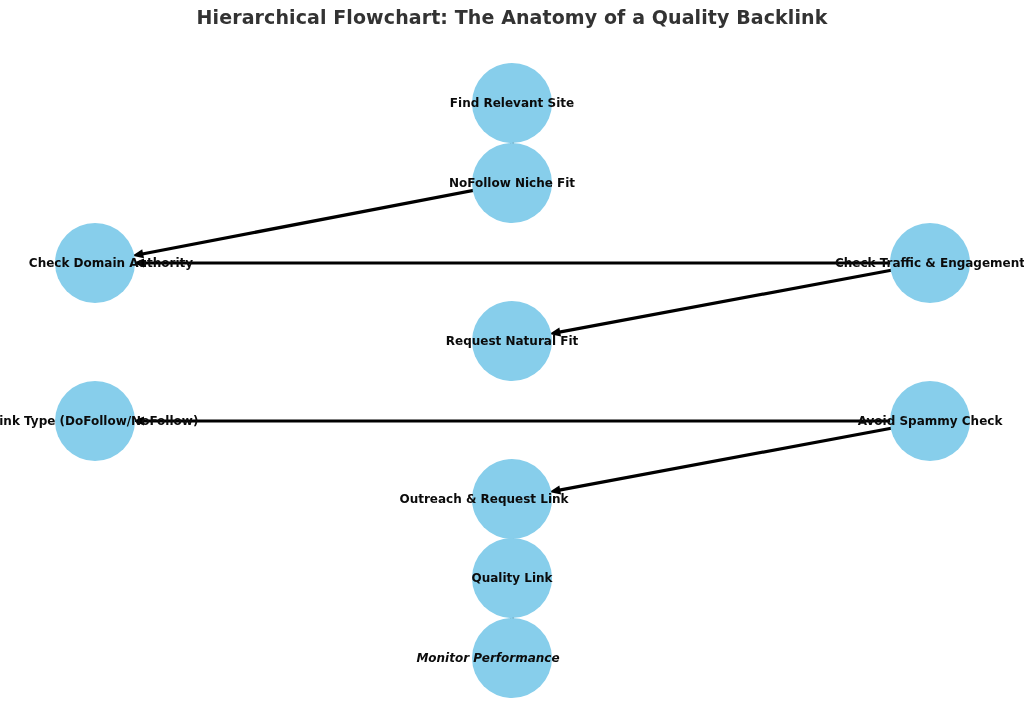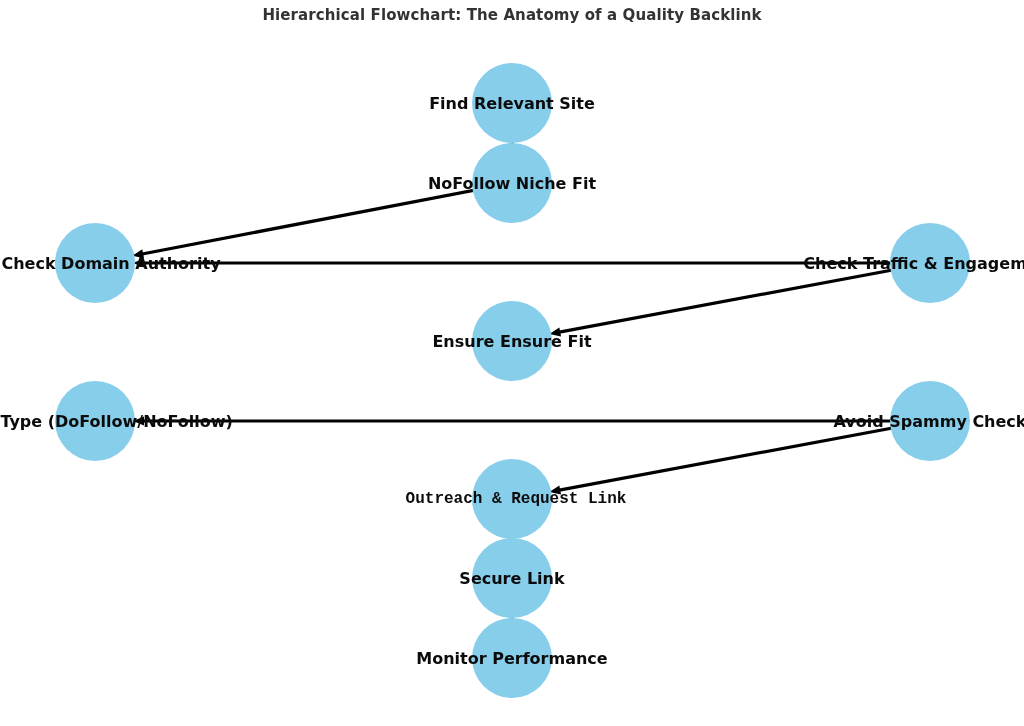--- a/index.html
+++ b/index.html
@@ -21,21 +21,21 @@
     background: #ffffff;
     overflow: hidden;
   }
   #chart-title {
     position: absolute;
     top: 6px;
     left: 0;
     width: 1024px;
     text-align: center;
     font-family: "DejaVu Sans", sans-serif;
-    font-size: 15px;
+    font-size: 19px;
     font-weight: bold;
     color: #333333;
     letter-spacing: 0.1px;
     white-space: nowrap;
   }
   #edge-layer {
     position: absolute;
     top: 0;
     left: 0;
     width: 1024px;
@@ -51,21 +51,21 @@
   .node {
     position: absolute;
     border-radius: 50%;
     background: #87ceeb;
     transform: translate(-50%, -50%);
   }
   .node-label {
     position: absolute;
     transform: translate(-50%, -50%);
     font-family: "DejaVu Sans", sans-serif;
-    font-size: 16px;
+    font-size: 12px;
     font-weight: bold;
     color: #0b0b0b;
     white-space: nowrap;
     text-align: center;
     pointer-events: none;
   }
 </style>
 </head>
 <body>
 
@@ -108,26 +108,26 @@
   <div id="node-layer">
       <div class="node" style="left: 512px; top: 103px; width: 80px; height: 80px; background: rgb(135, 206, 235);"></div>
       <div class="node-label" style="left: 512px; top: 103px;">Find Relevant Site</div>
       <div class="node" style="left: 512px; top: 183px; width: 80px; height: 80px; background: rgb(135, 206, 235);"></div>
       <div class="node-label" style="left: 512px; top: 183px;">NoFollow Niche Fit</div>
       <div class="node" style="left: 95px; top: 263px; width: 80px; height: 80px; background: rgb(135, 206, 235);"></div>
       <div class="node-label" style="left: 95px; top: 263px; margin-left: 16px;">Check Domain Authority</div>
       <div class="node" style="left: 930px; top: 263px; width: 80px; height: 80px; background: rgb(135, 206, 235);"></div>
       <div class="node-label" style="left: 930px; top: 263px;">Check Traffic &amp; Engagement</div>
       <div class="node" style="left: 512px; top: 341px; width: 80px; height: 80px; background: rgb(135, 206, 235);"></div>
-      <div class="node-label" style="left: 512px; top: 341px;">Ensure Ensure Fit</div>
+      <div class="node-label" style="left: 512px; top: 341px;">Request Natural Fit</div>
       <div class="node" style="left: 95px; top: 421px; width: 80px; height: 80px; background: rgb(135, 206, 235);"></div>
       <div class="node-label" style="left: 95px; top: 421px;">Link Type (DoFollow/NoFollow)</div>
       <div class="node" style="left: 930px; top: 421px; width: 80px; height: 80px; background: rgb(135, 206, 235);"></div>
       <div class="node-label" style="left: 930px; top: 421px;">Avoid Spammy Check</div>
       <div class="node" style="left: 512px; top: 499px; width: 80px; height: 80px; background: rgb(135, 206, 235);"></div>
-      <div class="node-label" style="left: 516px; top: 499px; font-family: Liberation Mono, monospace;">Outreach &amp; Request Link</div>
+      <div class="node-label" style="left: 484px; top: 499px;">Outreach &amp; Request Link</div>
       <div class="node" style="left: 512px; top: 578px; width: 80px; height: 80px; background: rgb(135, 206, 235);"></div>
-      <div class="node-label" style="left: 512px; top: 578px;">Secure Link</div>
+      <div class="node-label" style="left: 512px; top: 578px;">Quality Link</div>
       <div class="node" style="left: 512px; top: 658px; width: 80px; height: 80px; background: rgb(135, 206, 235);"></div>
-      <div class="node-label" style="left: 512px; top: 658px;">Monitor Performance</div>
+      <div class="node-label" style="left: 488px; top: 658px; font-style: italic;">Monitor Performance</div>
     </div>
 
 </div>
 
 </body></html>

